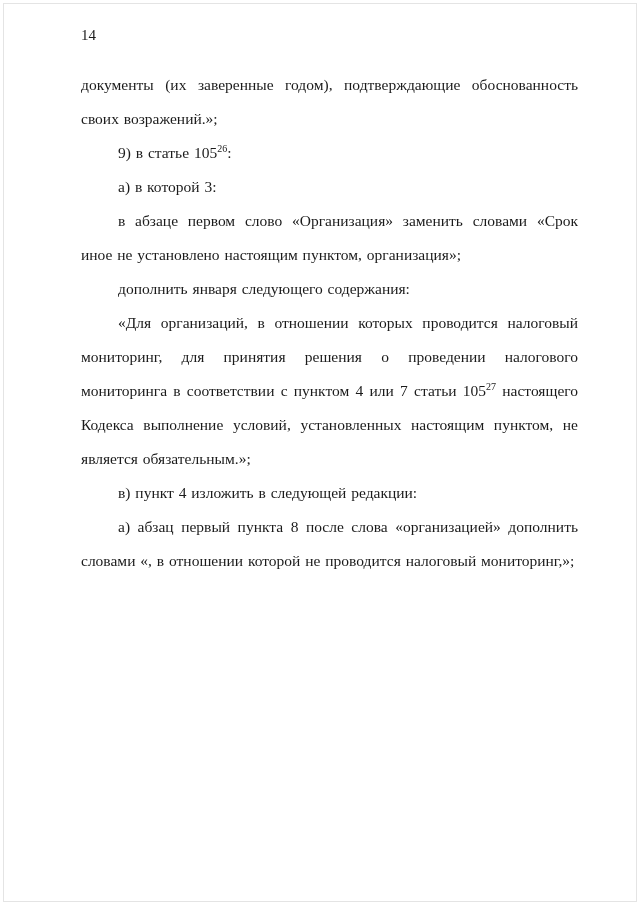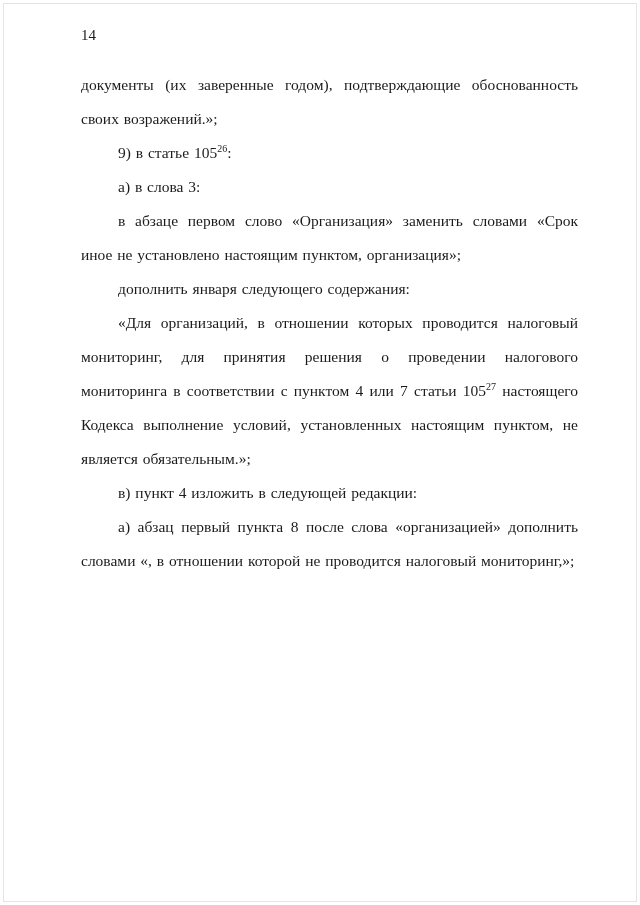--- a/index.html
+++ b/index.html
@@ -57,21 +57,21 @@
 </head>
 <body>
 
 <div class="page">
   <div class="scan-edge"></div>
   <div class="content">
     <div class="page-number">14</div>
     <div id="doc-body">
         <p class="para"><span>документы (их заверенные годом), подтверждающие обоснованность своих возражений.»;</span></p>
         <p class="para indent"><span>9) в статье 105</span><sup>26</sup><span>:</span></p>
-        <p class="para indent"><span>а) в слова 3:</span></p>
+        <p class="para indent"><span>а) в которой 3:</span></p>
         <p class="para indent"><span>в абзаце первом слово «Организация» заменить словами «Срок иное не установлено настоящим пунктом, организация»;</span></p>
         <p class="para indent"><span>дополнить января следующего содержания:</span></p>
         <p class="para indent"><span>«Для организаций, в отношении которых проводится налоговый мониторинг, для принятия решения о проведении налогового мониторинга в соответствии с пунктом 4 или 7 статьи 105</span><sup>27</sup><span> настоящего Кодекса выполнение условий, установленных настоящим пунктом, не является обязательным.»;</span></p>
         <p class="para indent"><span>в) пункт 4 изложить в следующей редакции:</span></p>
         <p class="para indent"><span>а) абзац первый пункта 8 после слова «организацией» дополнить словами «, в отношении которой не проводится налоговый мониторинг,»;</span></p>
       </div>
   </div>
 </div>
 
 </body></html>

